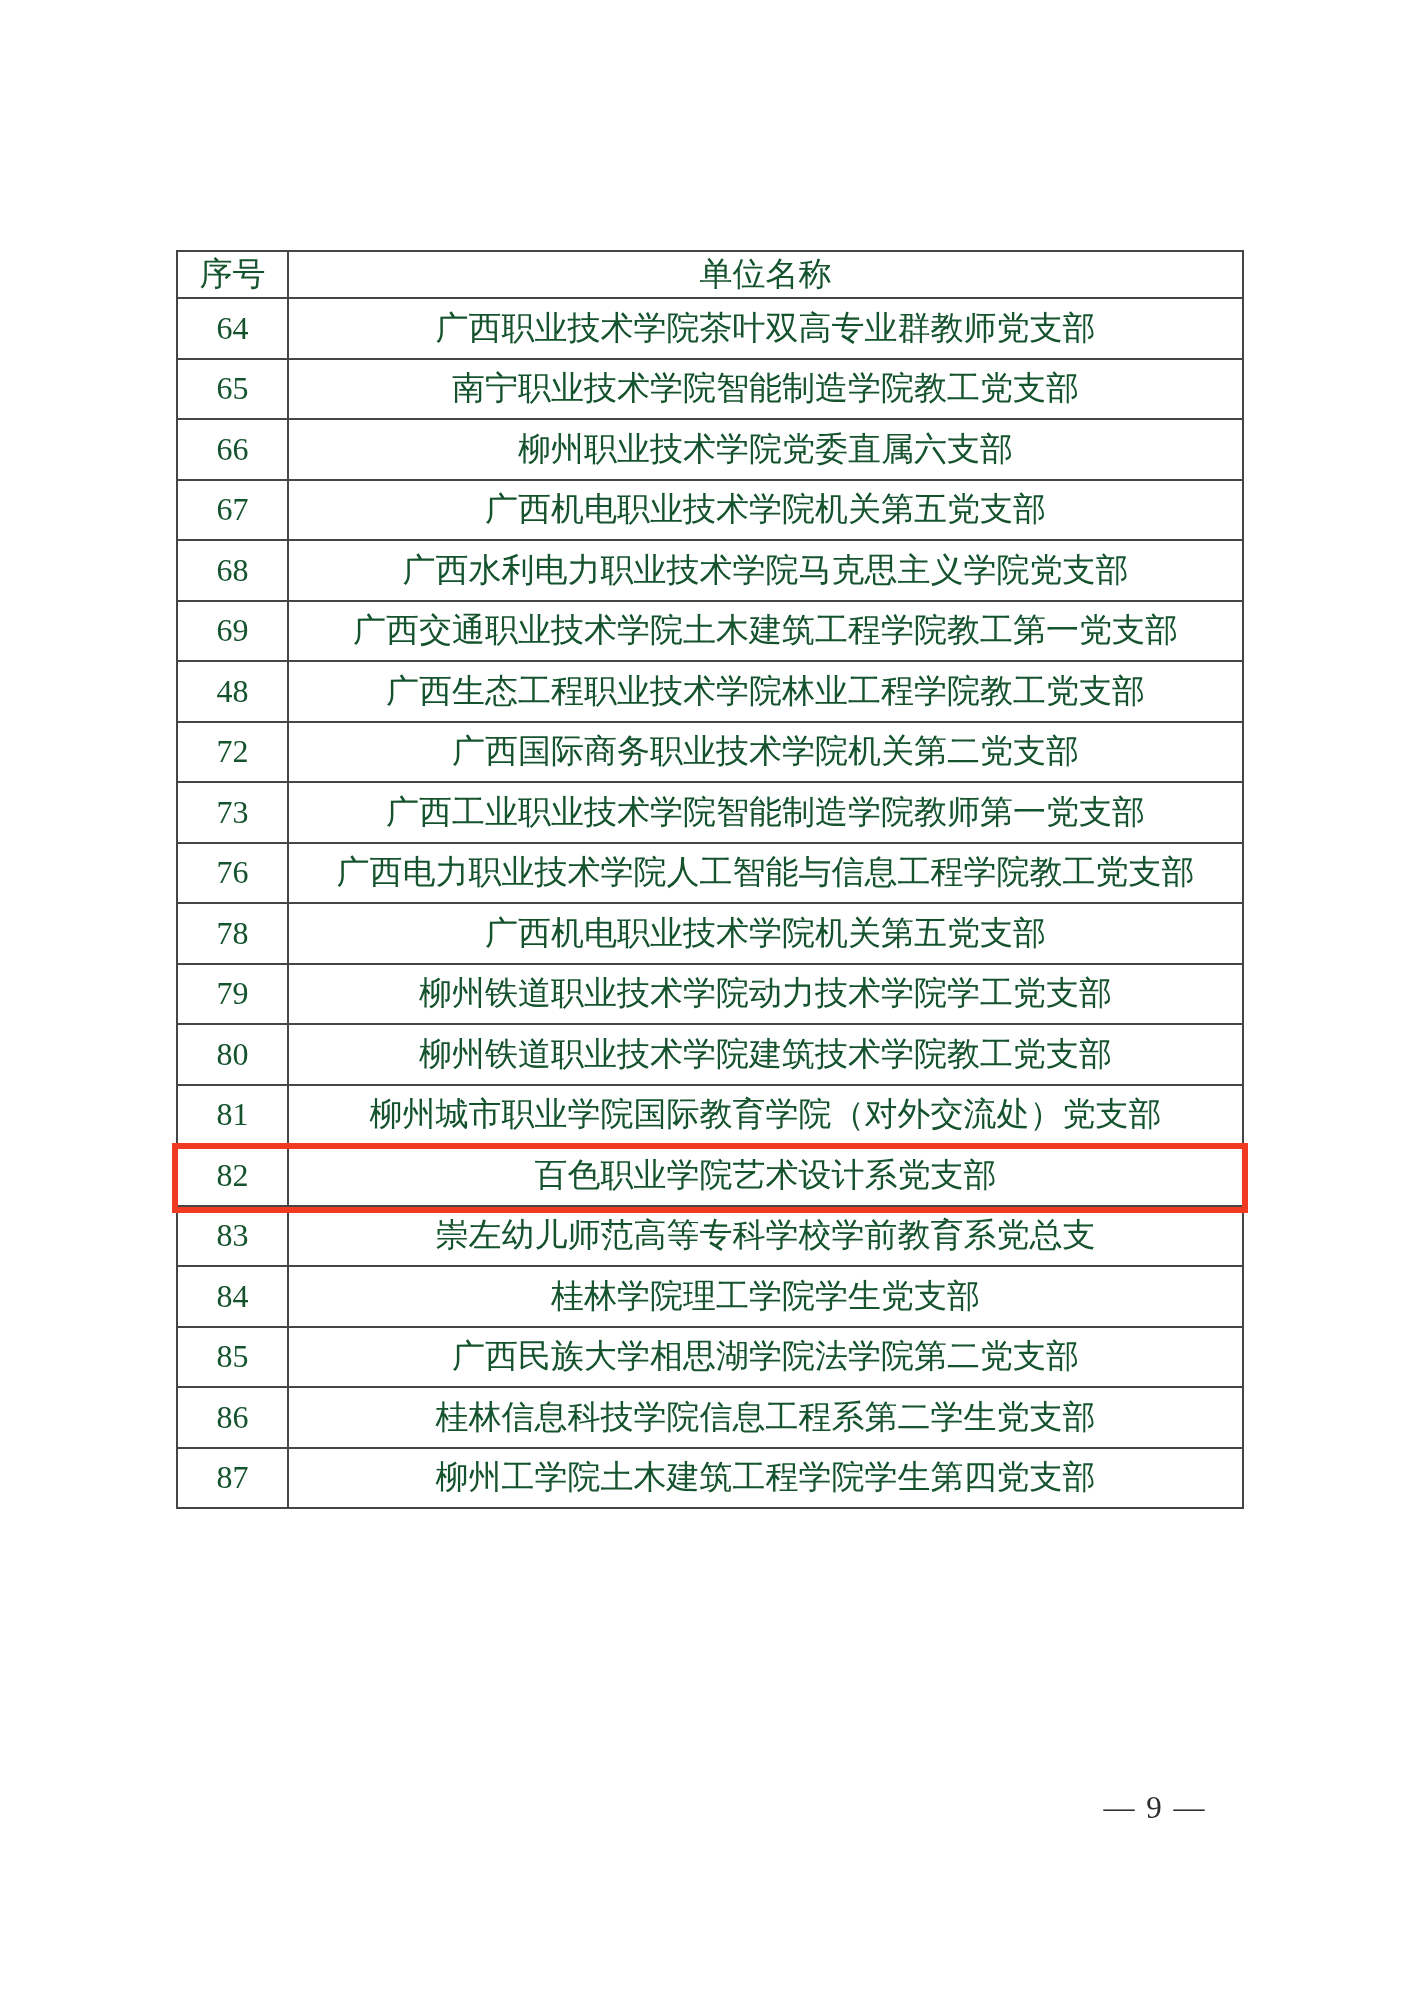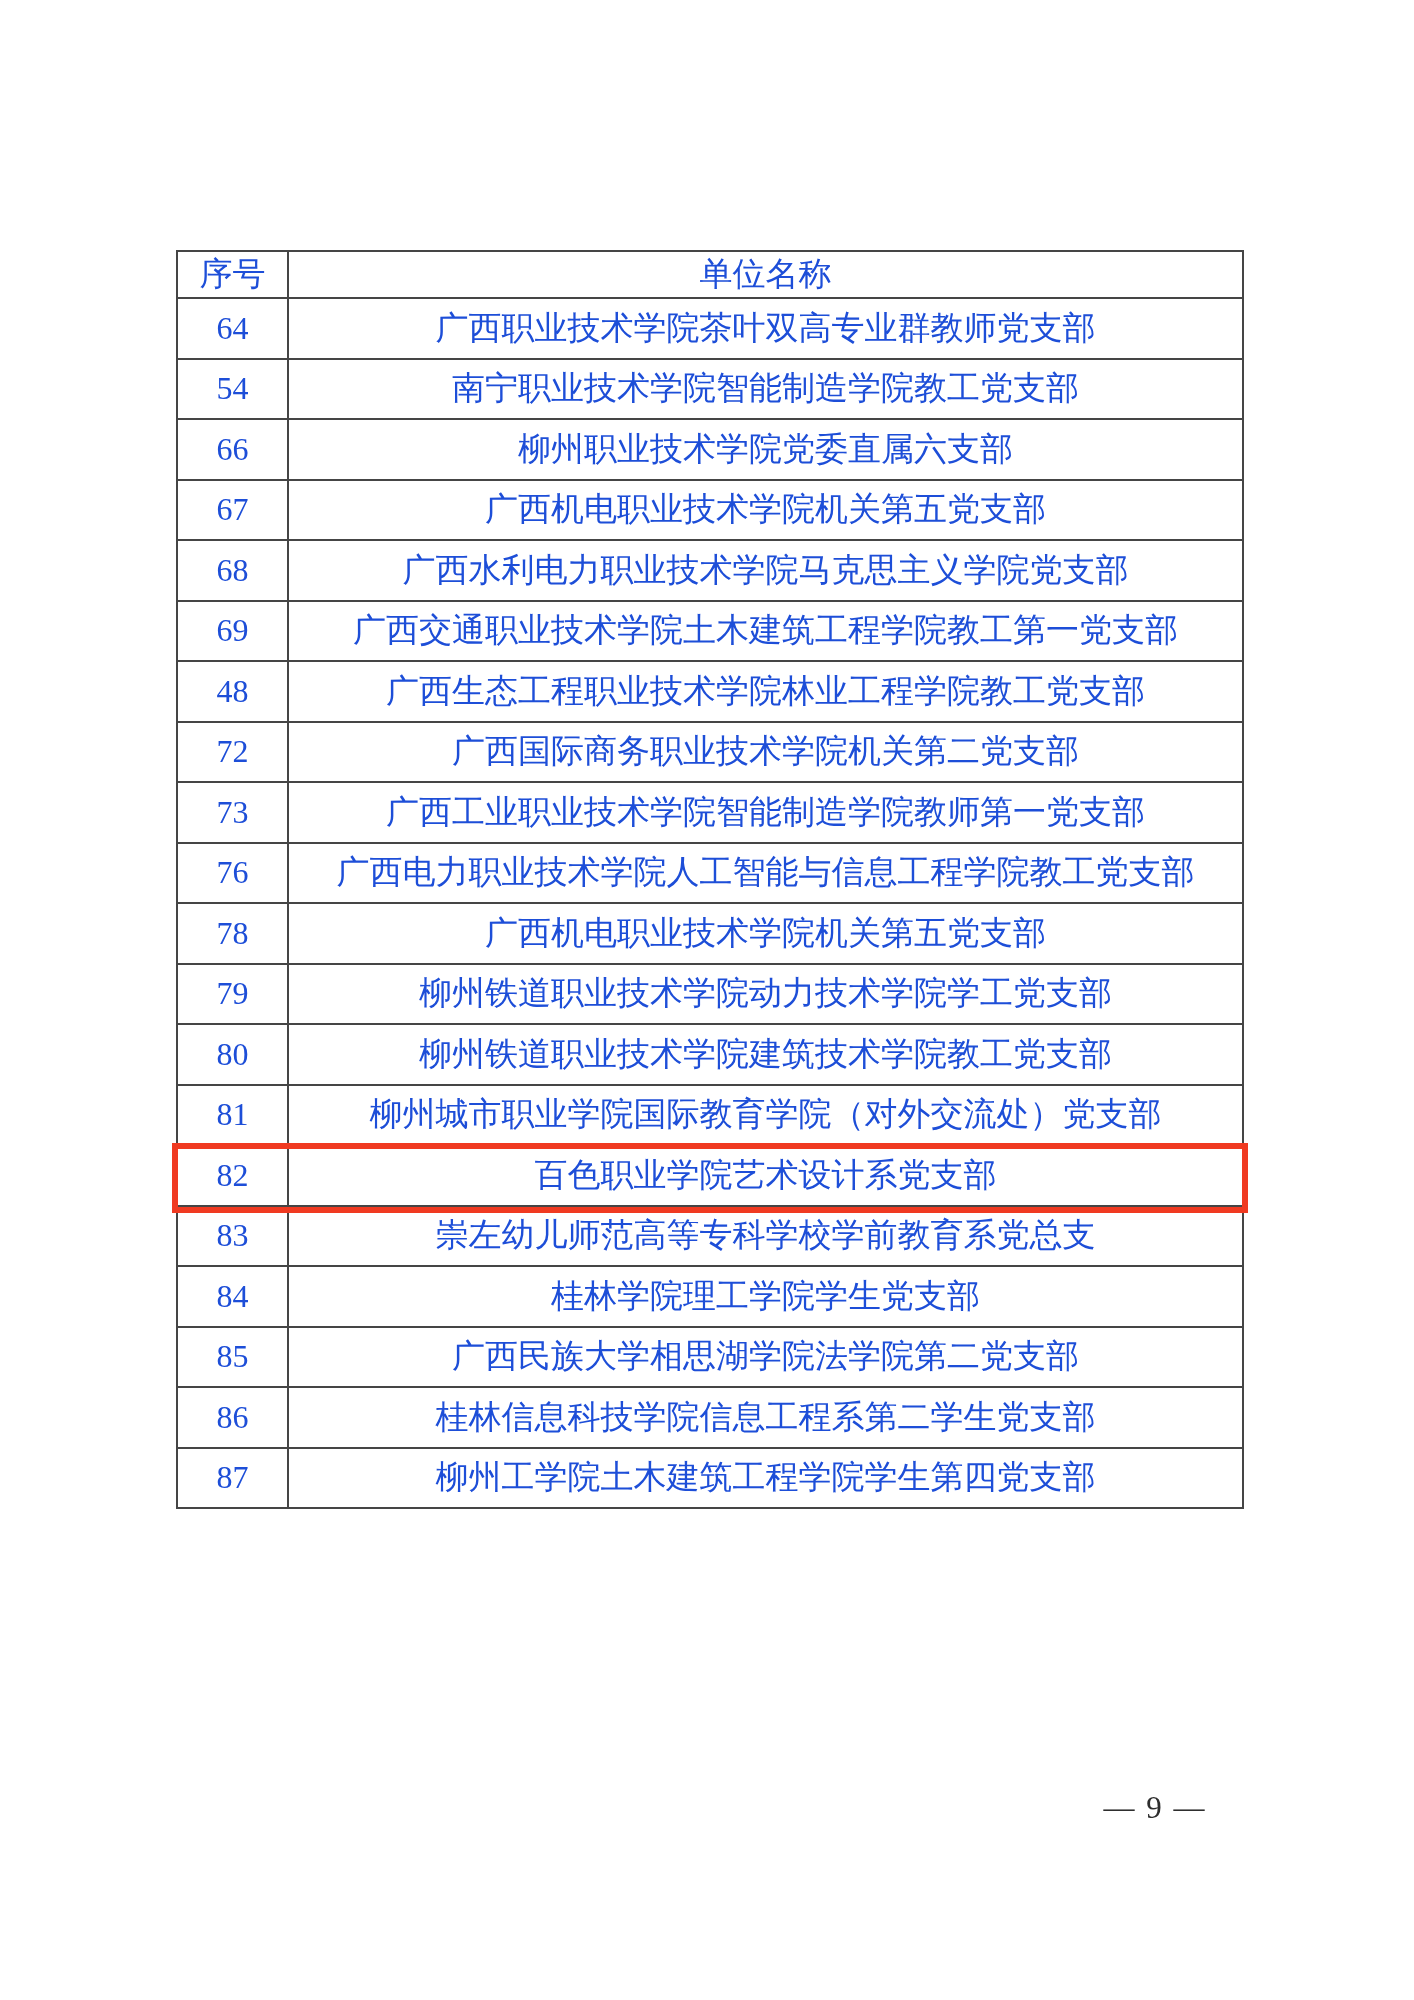--- a/index.html
+++ b/index.html
@@ -21,21 +21,21 @@
     table-layout: fixed;
     width: 1066px;
     background: #ffffff;
   }
   table.unit-table col.c-no   { width: 111px; }
   table.unit-table col.c-name { width: 955px; }
   table.unit-table th, table.unit-table td {
     border: 2px solid #454545;
     text-align: center;
     vertical-align: middle;
-    color: #1d4ed8;
+    color: #14532d;
     font-weight: normal;
     overflow: hidden;
     white-space: nowrap;
   }
   table.unit-table th {
     height: 43px;
     font-size: 33px;
   }
   table.unit-table td {
     height: 60.5px;
@@ -75,21 +75,21 @@
           <th>序号</th>
           <th>单位名称</th>
         </tr>
       </thead>
       <tbody>
           <tr>
             <td class="col-no">64</td>
             <td class="col-name">广西职业技术学院茶叶双高专业群教师党支部</td>
           </tr>
           <tr>
-            <td class="col-no">54</td>
+            <td class="col-no">65</td>
             <td class="col-name">南宁职业技术学院智能制造学院教工党支部</td>
           </tr>
           <tr>
             <td class="col-no">66</td>
             <td class="col-name">柳州职业技术学院党委直属六支部</td>
           </tr>
           <tr>
             <td class="col-no">67</td>
             <td class="col-name">广西机电职业技术学院机关第五党支部</td>
           </tr>

